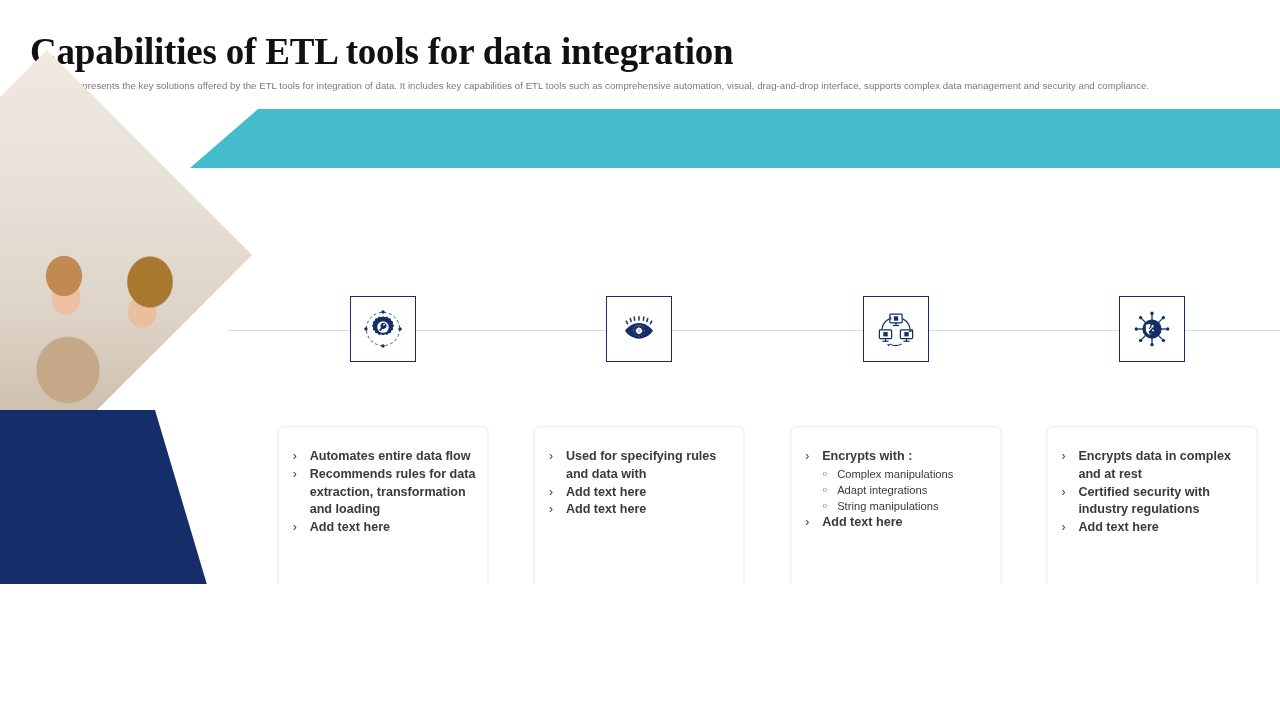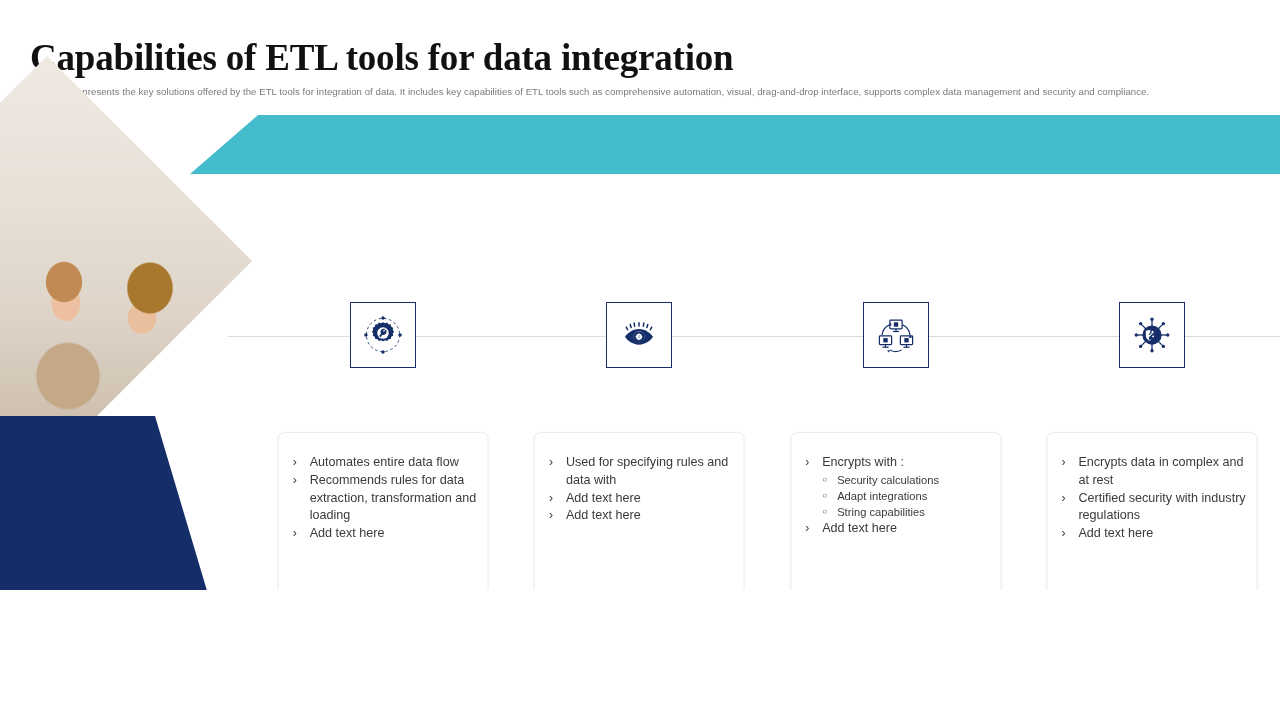--- a/index.html
+++ b/index.html
@@ -2,21 +2,21 @@
 <html><head>
 <meta charset="utf-8">
 <style>
   * { box-sizing: border-box; margin: 0; padding: 0; }
   html, body {
     width: 1280px; height: 720px;
     background: #ffffff;
     font-family: "Liberation Sans", sans-serif;
     overflow: hidden;
   }
-  .slide { position: relative; width: 1280px; height: 584px; background: #fff; overflow: hidden; margin-top: 6px; }
+  .slide { position: relative; width: 1280px; height: 584px; background: #fff; overflow: hidden; }
 
   
   .title {
     position: absolute; left: 30px; top: 30px;
     font-family: "Liberation Serif", serif;
     font-weight: bold; font-size: 37px; line-height: 44px;
     color: #111111; letter-spacing: -0.2px;
     white-space: nowrap;
   }
   .subtitle {
@@ -130,21 +130,21 @@
   }
   .li {
     display: flex; align-items: flex-start;
     font-size: 12.6px; line-height: 17.8px; color: #3a3a3a;
     margin-bottom: 0px;
   }
   .li .chev {
     flex: 0 0 auto; width: 17px;
     color: #3a3a3a; font-size: 12.2px; line-height: 17.8px;
   }
-  .li .txt { flex: 1 1 auto; }
+  .li .txt { flex: 1 1 auto; font-weight: bold; }
 
   .sub-list { list-style: none; margin: 0; padding: 0; }
   .li-sub {
     display: flex; align-items: flex-start;
     font-size: 11.2px; line-height: 16px; color: #3a3a3a;
     margin-left: 17px;
   }
   .li-sub .dot-o {
     flex: 0 0 auto; width: 15px;
     font-size: 8px; line-height: 16px; color: #3a3a3a;
@@ -308,29 +308,29 @@
       <div class="arrow-down"></div>
       <div class="card">
         <ul class="card-list">
           <li class="li">
             <span class="chev">›</span>
             <span class="txt">Encrypts with :</span>
           </li>
           <ul class="sub-list">
             <li class="li-sub">
               <span class="dot-o">○</span>
-              <span>Security calculations</span>
+              <span>Complex manipulations</span>
             </li>
             <li class="li-sub">
               <span class="dot-o">○</span>
               <span>Adapt integrations</span>
             </li>
             <li class="li-sub">
               <span class="dot-o">○</span>
-              <span>String capabilities</span>
+              <span>String manipulations</span>
             </li>
           </ul>
           <li class="li">
             <span class="chev">›</span>
             <span class="txt">Add text here</span>
           </li>
         </ul>
         <div class="card-underline"></div>
       </div>
     </div>

